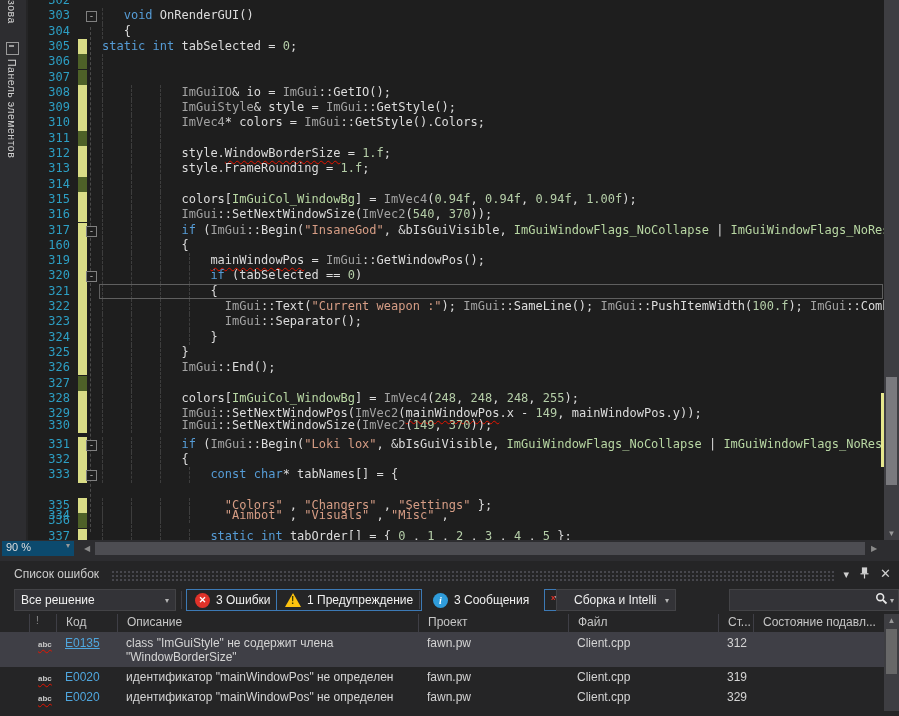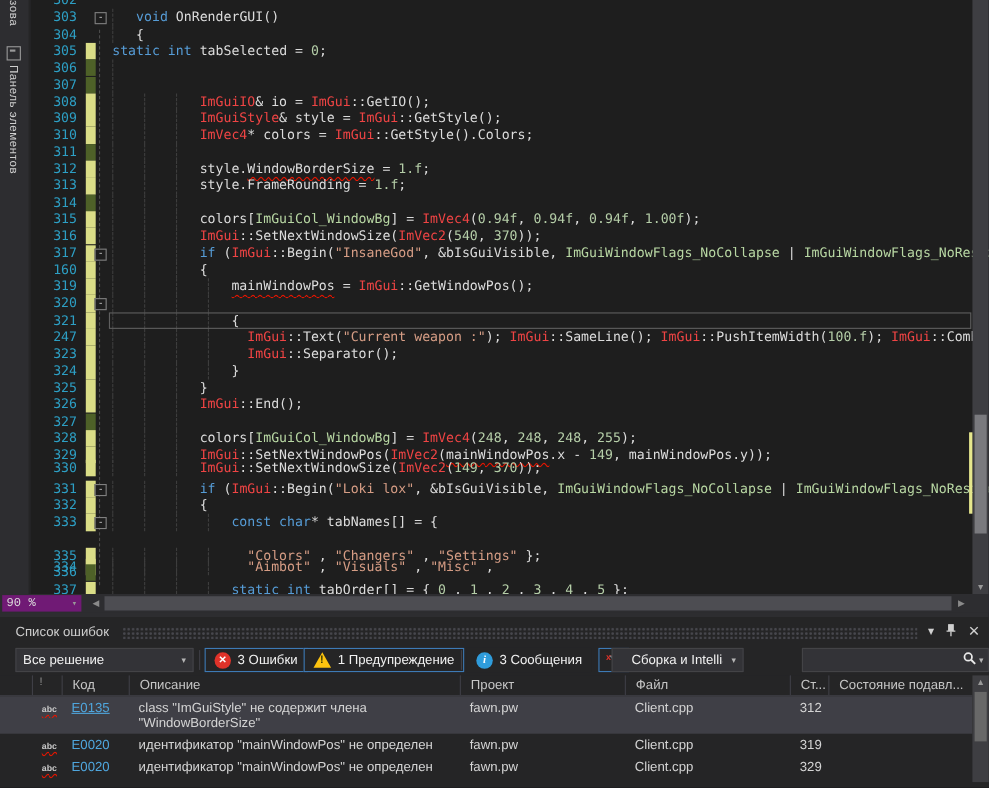--- a/index.html
+++ b/index.html
@@ -19,36 +19,36 @@
   .lnum{position:absolute;left:8px;width:34px;text-align:right;
         font:12px "DejaVu Sans Mono",monospace;color:#2d9fc4;}
   .cbar{position:absolute;left:50px;width:9px;height:15.3px;}
   .cbar.y{background:#dadd87;}
   .cbar.g{background:#4e6128;}
   .fold{position:absolute;left:58px;top:3px;width:9px;height:9px;border:1px solid #808080;background:#1e1e1e;
         font:9px/8px "DejaVu Sans Mono",monospace;color:#c8c8c8;text-align:center;z-index:3;}
   .guide{position:absolute;top:0;height:15.3px;border-left:1px dashed #3d3d3d;}
   .ctext{position:absolute;left:74px;top:0;white-space:pre;
          font:12px/15.3px "DejaVu Sans Mono",monospace;color:#dcdcdc;}
-  .tok-k{color:#569cd6;} .tok-t{color:#ef4444;} .tok-e{color:#b8d7a3;}
+  .tok-k{color:#569cd6;} .tok-t{color:#a3a3a3;} .tok-e{color:#b8d7a3;}
   .tok-s{color:#d69d85;} .tok-n{color:#b5cea8;} .tok-p{color:#dcdcdc;}
   .sq{text-decoration:underline wavy #e51400 1px;text-underline-offset:3px;}
   .fold-connector{position:absolute;left:62px;top:27px;height:505px;border-left:1px dashed #4a4a4a;z-index:1;}
   .cur-line-box{position:absolute;left:71px;right:16px;height:15.3px;border:1px solid #5f5f5f;box-sizing:border-box;z-index:2;}
 
   
   .vscroll{position:absolute;right:0;top:0;width:15px;height:540px;background:#3e3e42;z-index:5;}
   .vthumb{position:absolute;left:2px;width:11px;top:377px;height:108px;background:#7a7a7e;}
   .vannot{position:absolute;left:-3px;width:3px;top:393px;height:74px;background:#e6e78d;z-index:6;}
   .varrow{position:absolute;left:0;width:15px;bottom:2px;text-align:center;font-size:8px;color:#999;}
 
   
   .editor-bottom{position:absolute;left:0;top:540px;width:899px;height:17px;background:#2d2d30;}
-  .zoom-combo{position:absolute;left:2px;top:1px;width:72px;height:15px;background:#701a75;
-              font-size:11px;color:#dcdcdc;display:flex;align-items:center;padding:0 4px;box-sizing:border-box;font-family:Liberation Mono, monospace;}
+  .zoom-combo{position:absolute;left:2px;top:1px;width:72px;height:15px;background:#0c4a6e;
+              font-size:11px;color:#dcdcdc;display:flex;padding:0 4px;box-sizing:border-box;}
   .zoom-combo .caret{margin-left:auto;font-size:8px;color:#999;}
   .harrow{position:absolute;top:4px;font-size:8px;color:#8a8a8a;}
   .hthumb{position:absolute;left:95px;top:2px;width:770px;height:13px;background:#4d4d52;}
 
   
   .error-panel{position:absolute;left:0;top:561px;width:899px;height:155px;background:#252526;}
   .panel-title-row{position:absolute;left:0;top:0;width:100%;height:26px;display:flex;align-items:center;}
   .panel-title{font-size:12px;color:#cccccc;margin-left:14px;white-space:nowrap;}
   .dots{flex:1;height:11px;margin:2px 10px 0 12px;
         background:radial-gradient(circle,#47474d 1px,transparent 1.3px);background-size:4px 4px;}
@@ -233,37 +233,38 @@
           <span class="ctext"><span>               </span><span class="tok-p sq">mainWindowPos</span><span class="tok-p"> = </span><span class="tok-t">ImGui</span><span class="tok-p">::GetWindowPos();</span></span>
         </div>
         <div class="code-line" style="top: 268.4px;">
           <span class="guide" style="left: 74px;"></span>
           <span class="guide" style="left: 102.88px;"></span>
           <span class="guide" style="left: 131.76px;"></span>
           <span class="guide" style="left: 160.64px;"></span>
           <span class="lnum">320</span>
           <span class="cbar y"></span>
           <span class="fold">-</span>
+          <span class="ctext"><span>               </span><span class="tok-k">if</span><span class="tok-p"> (tabSelected == </span><span class="tok-n">0</span><span class="tok-p">)</span></span>
         </div>
         <div class="code-line" style="top: 283.7px;">
           <span class="guide" style="left: 74px;"></span>
           <span class="guide" style="left: 102.88px;"></span>
           <span class="guide" style="left: 131.76px;"></span>
           <span class="guide" style="left: 160.64px;"></span>
           <span class="lnum">321</span>
           <span class="cbar y"></span>
           <span class="ctext"><span>               </span><span class="tok-p">{</span></span>
         </div>
         <div class="cur-line-box" style="top: 283.7px;"></div>
         <div class="code-line" style="top: 299px;">
           <span class="guide" style="left: 74px;"></span>
           <span class="guide" style="left: 102.88px;"></span>
           <span class="guide" style="left: 131.76px;"></span>
           <span class="guide" style="left: 160.64px;"></span>
-          <span class="lnum">247</span>
+          <span class="lnum">322</span>
           <span class="cbar y"></span>
           <span class="ctext"><span>                 </span><span class="tok-t">ImGui</span><span class="tok-p">::Text(</span><span class="tok-s">"Current weapon :"</span><span class="tok-p">); </span><span class="tok-t">ImGui</span><span class="tok-p">::SameLine(); </span><span class="tok-t">ImGui</span><span class="tok-p">::PushItemWidth(</span><span class="tok-n">100.f</span><span class="tok-p">); </span><span class="tok-t">ImGui</span><span class="tok-p">::Combo(</span></span>
         </div>
         <div class="code-line" style="top: 314.3px;">
           <span class="guide" style="left: 74px;"></span>
           <span class="guide" style="left: 102.88px;"></span>
           <span class="guide" style="left: 131.76px;"></span>
           <span class="guide" style="left: 160.64px;"></span>
           <span class="lnum">323</span>
           <span class="cbar y"></span>

